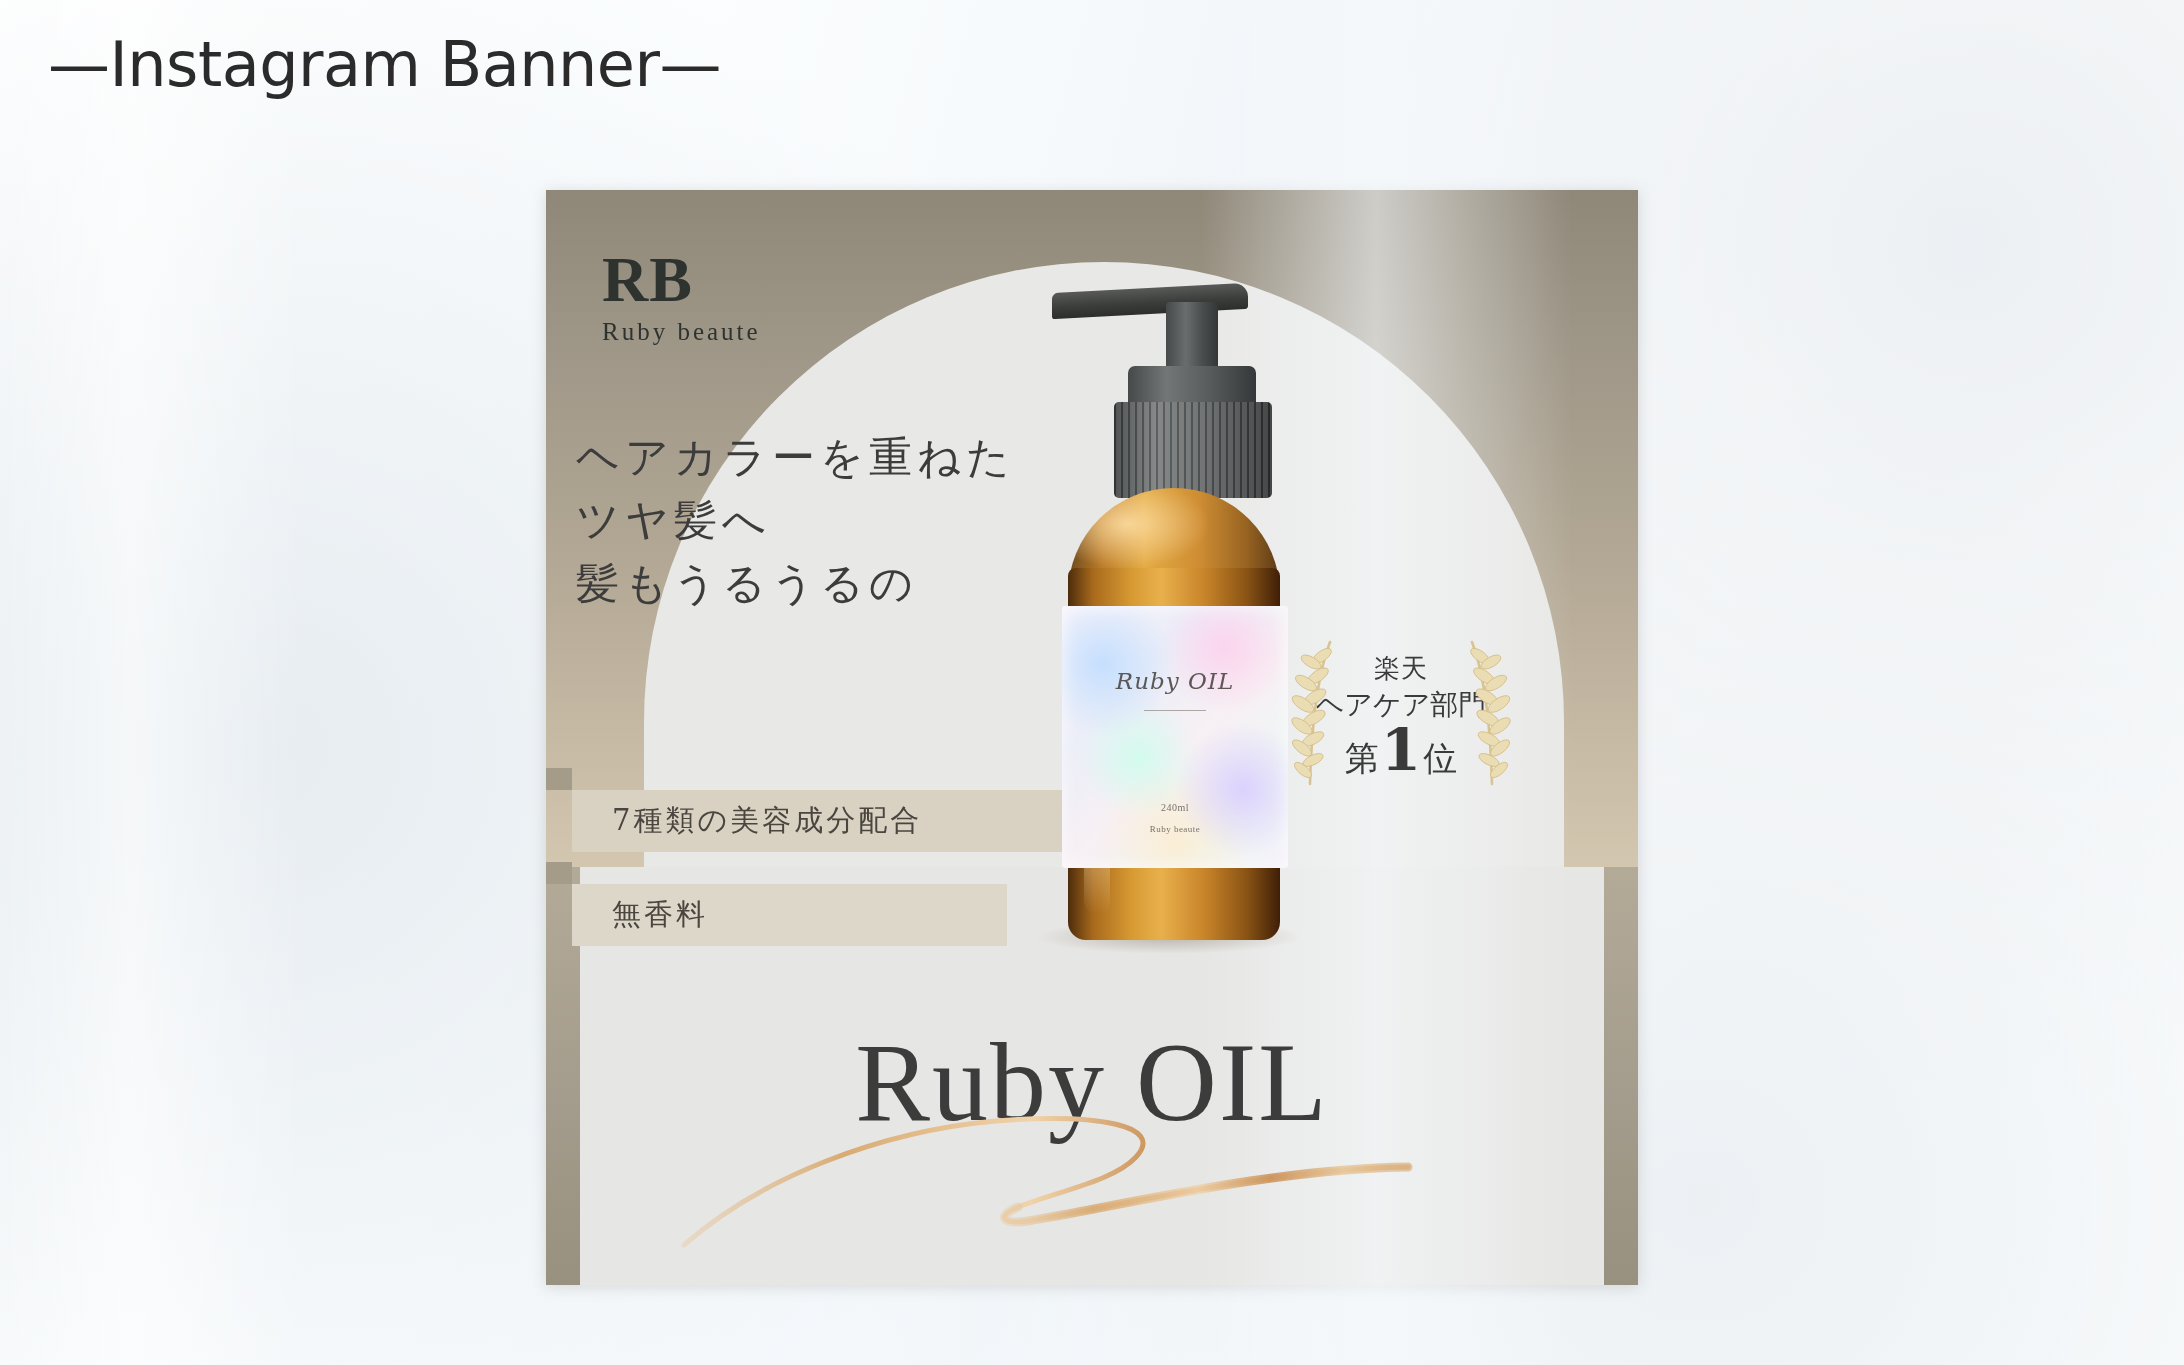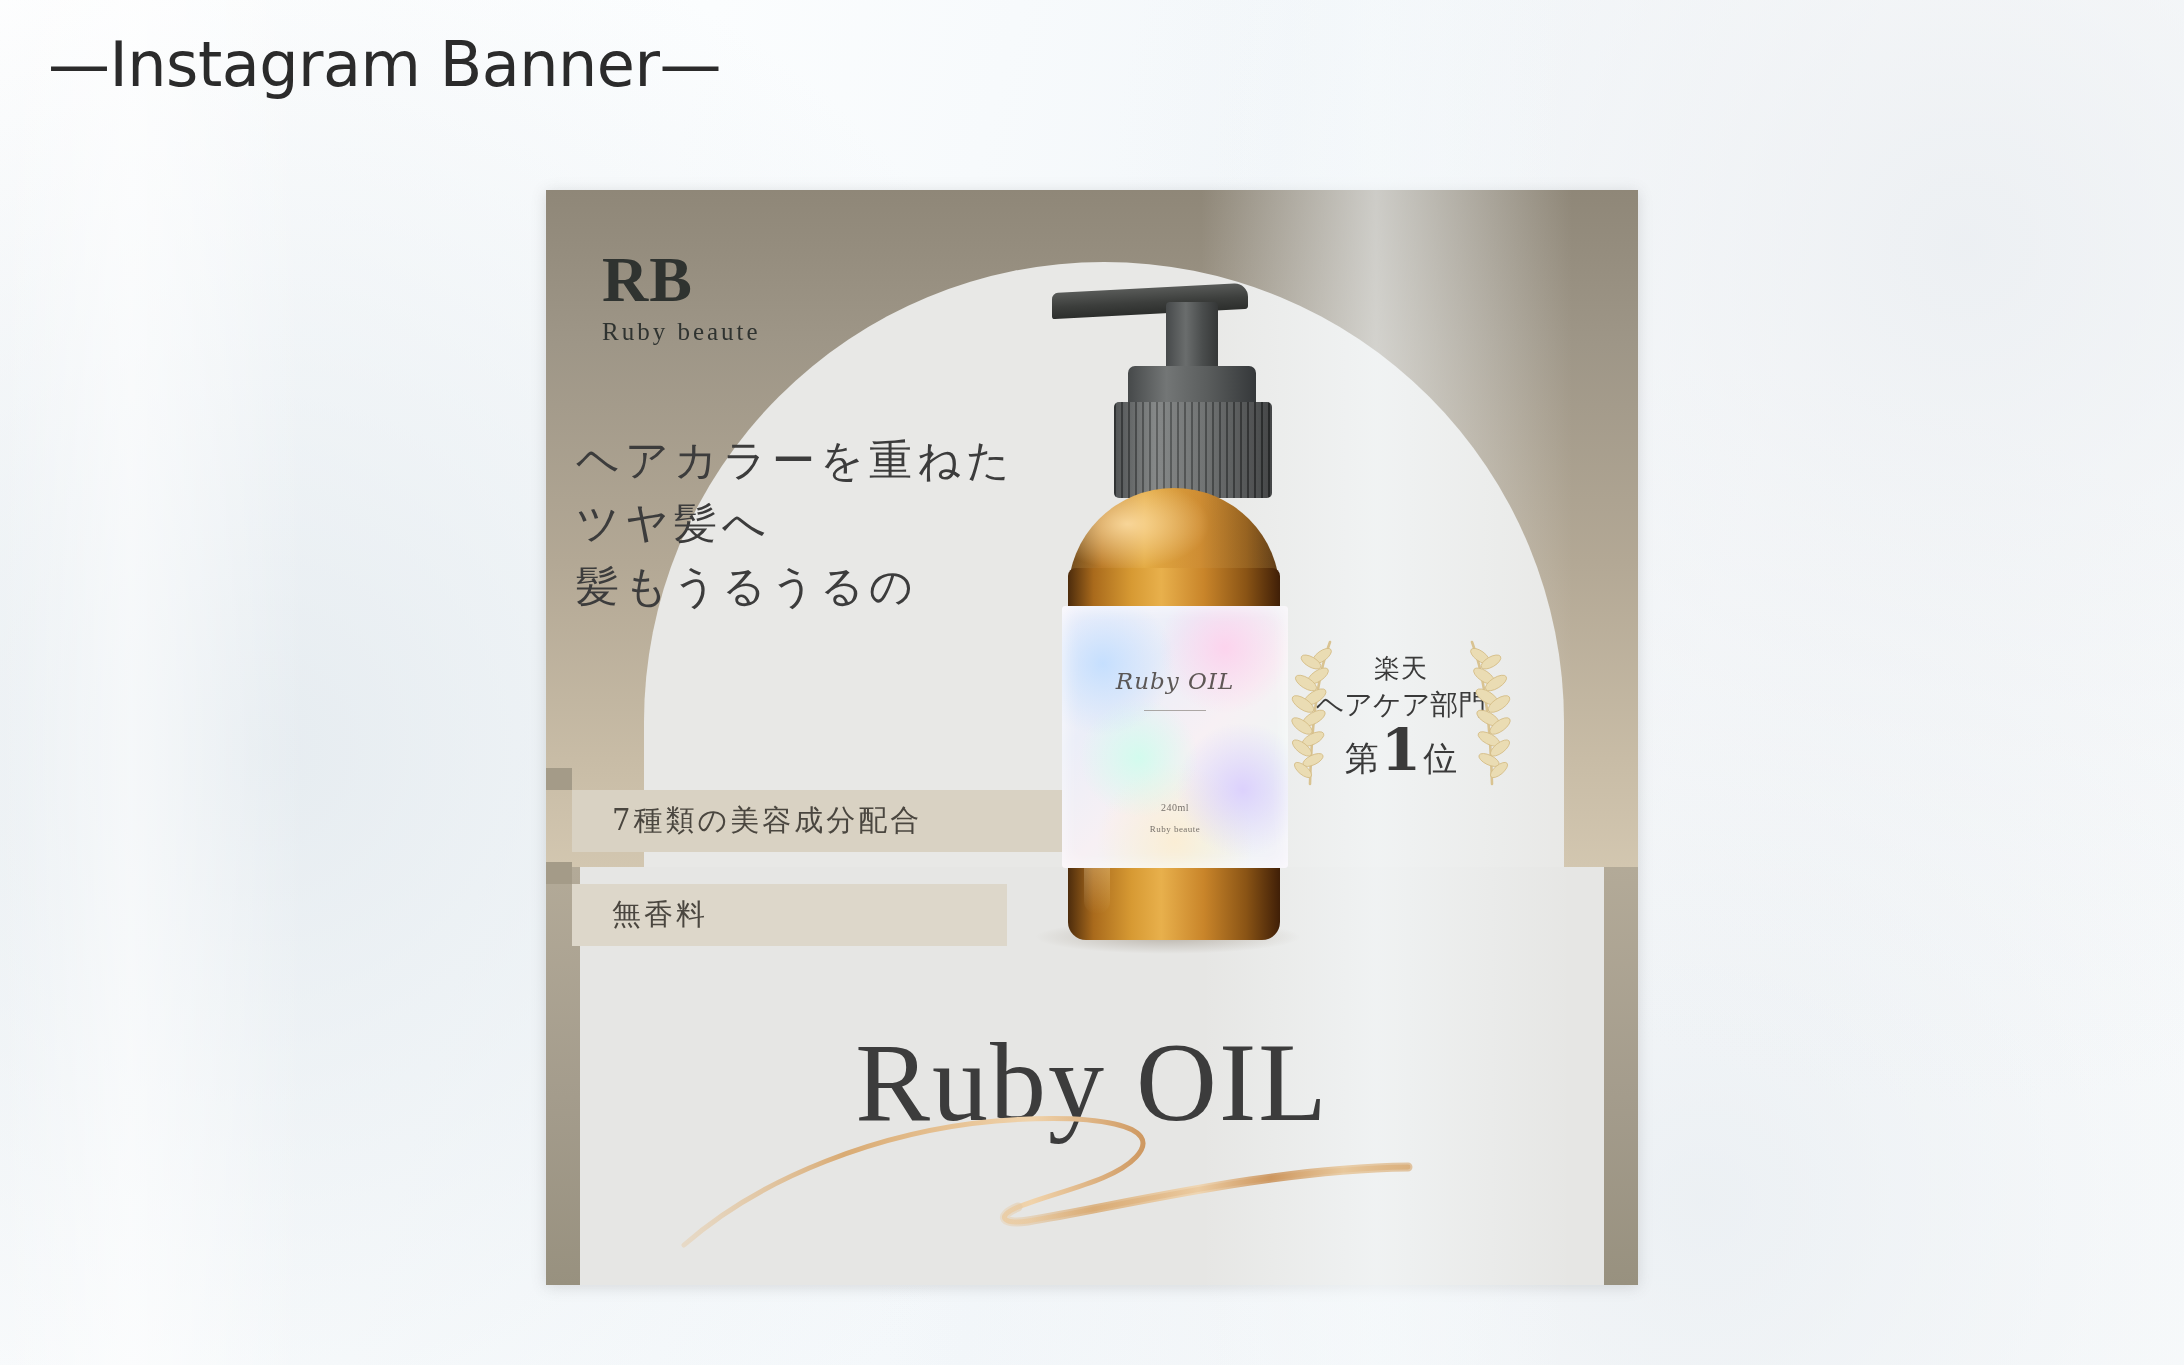--- a/index.html
+++ b/index.html
@@ -89,21 +89,21 @@
   #logo .wordmark{
     font-family:"Liberation Serif", serif;
     font-size:25px; letter-spacing:3px;
     color:#2f3330; margin-top:6px;
   }
 
   
   #headline{
     position:absolute; left:30px; top:240px;
     z-index:6;
-    font-family:Liberation Serif, serif;
+    font-family:Liberation Mono, monospace;
     font-size:43px;
     line-height:1.42;
     letter-spacing:5px;
     color:#3c3c3c;
     font-weight:400;
     white-space:nowrap;
   }
   #headline div{ margin-bottom:2px; }
 
   

